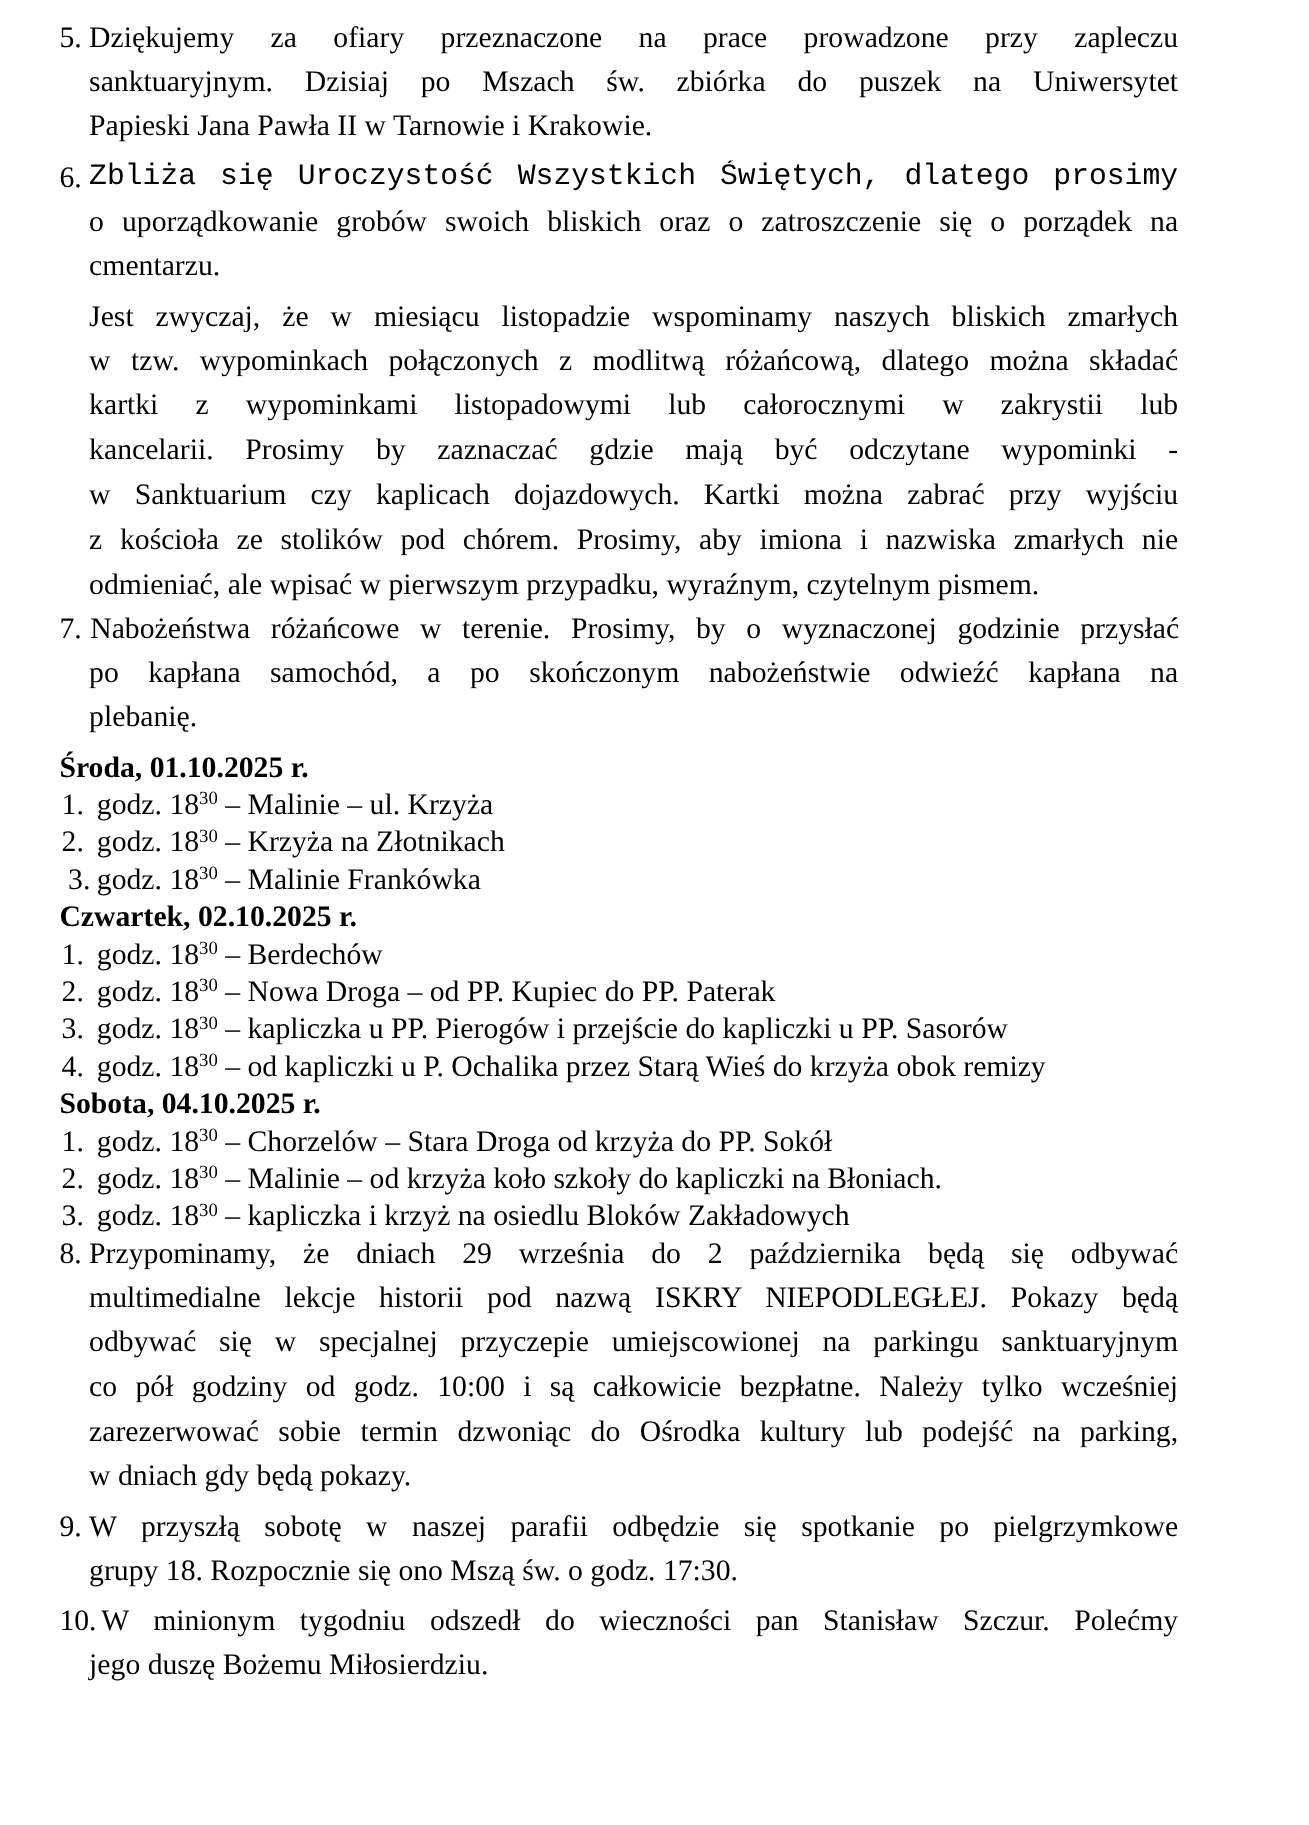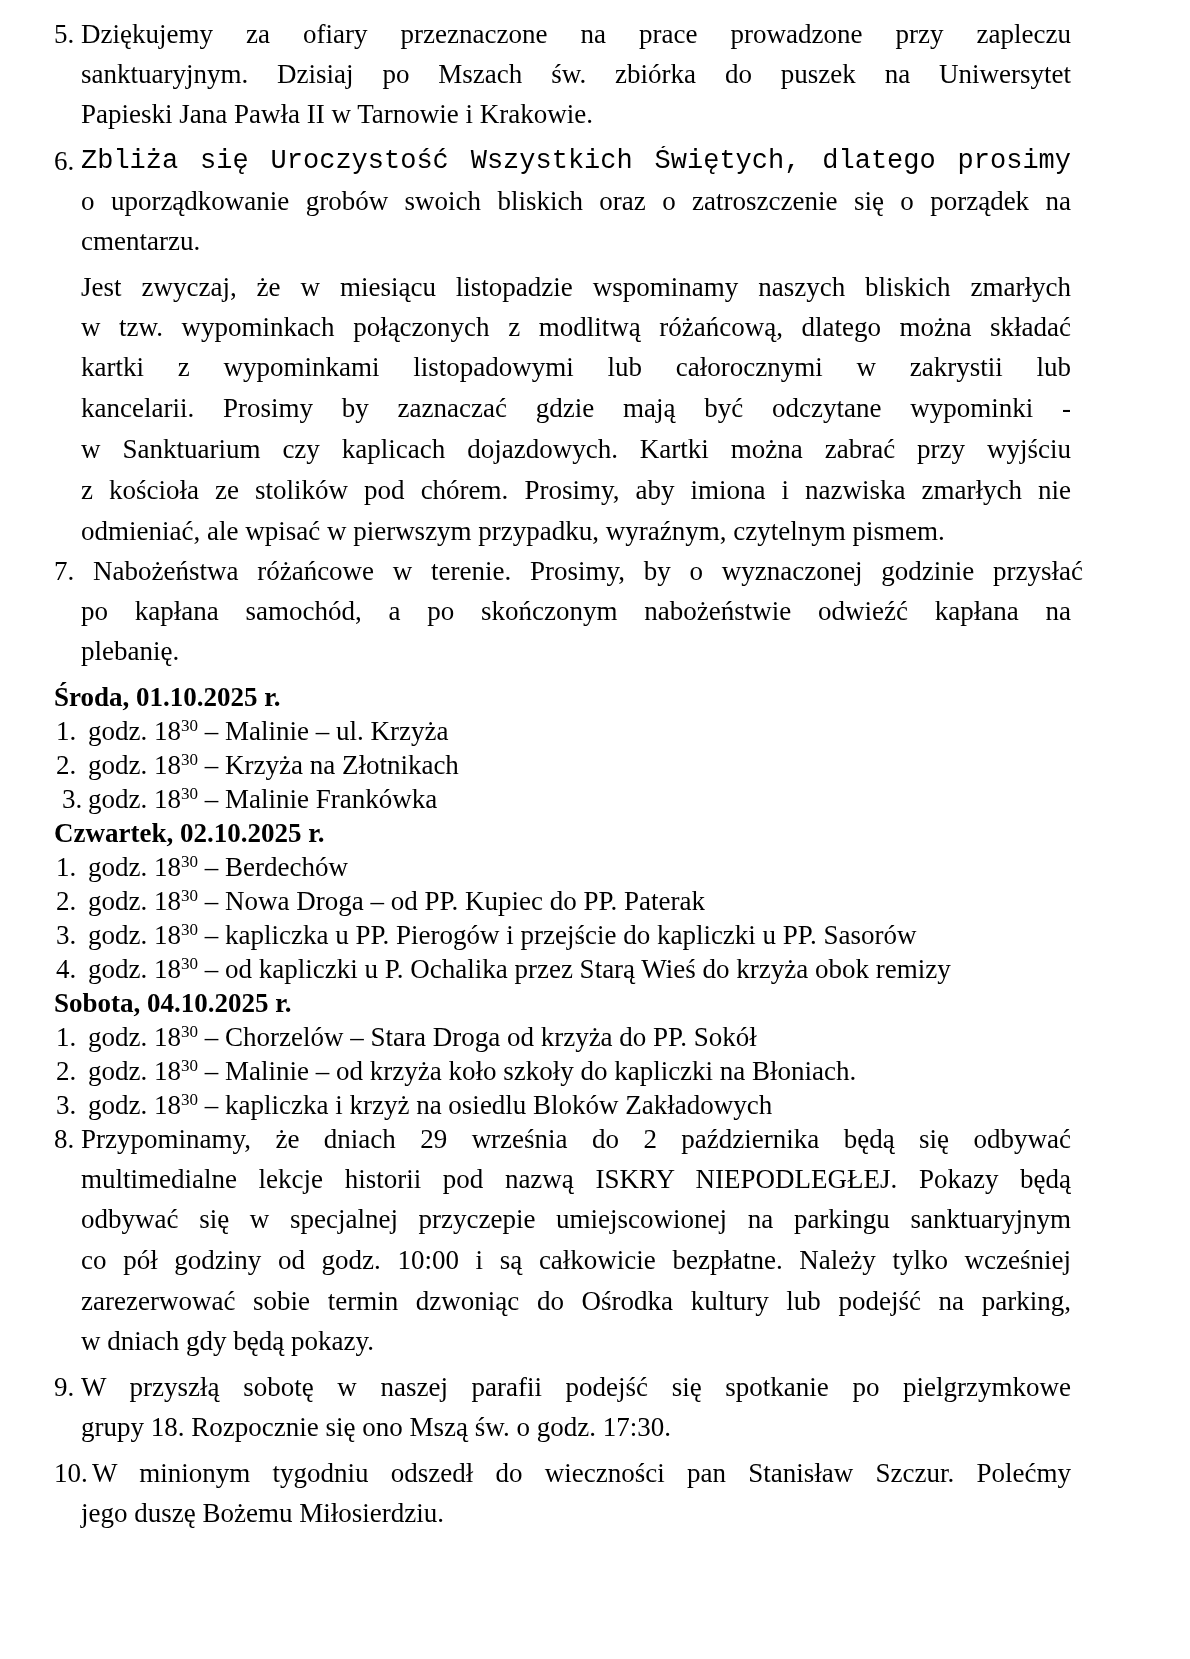--- a/index.html
+++ b/index.html
@@ -78,21 +78,21 @@
     <div class="line just" style="left:81px; top:312px; width:990px;">w tzw. wypominkach połączonych z modlitwą różańcową, dlatego można składać</div>
     <div class="line just" style="left:81px; top:352px; width:990px;">kartki z wypominkami listopadowymi lub całorocznymi w zakrystii lub</div>
     <div class="line just" style="left:81px; top:393px; width:990px;">kancelarii. Prosimy by zaznaczać gdzie mają być odczytane wypominki -</div>
     <div class="line just" style="left:81px; top:434px; width:990px;">w Sanktuarium czy kaplicach dojazdowych. Kartki można zabrać przy wyjściu</div>
     <div class="line just" style="left:81px; top:475px; width:990px;">z kościoła ze stolików pod chórem. Prosimy, aby imiona i nazwiska zmarłych nie</div>
     <div class="line" style="left:81px; top:516px;">odmieniać, ale wpisać w pierwszym przypadku, wyraźnym, czytelnym pismem.</div>
   </div>
 
   <div>
     <span class="num" style="left:54px; top:556px;">7.</span>
-    <div class="line just" style="left:93px; top:556px; width:990px;">Nabożeństwa różańcowe w terenie. Prosimy, by o wyznaczonej godzinie przysłać</div>
+    <div class="line just" style="left:82px; top:556px; width:990px;">Nabożeństwa różańcowe w terenie. Prosimy, by o wyznaczonej godzinie przysłać</div>
     <div class="line just" style="left:81px; top:596px; width:990px;">po kapłana samochód, a po skończonym nabożeństwie odwieźć kapłana na</div>
     <div class="line" style="left:81px; top:636px;">plebanię.</div>
   </div>
 
   <div>
     <div class="line bold" style="left:54px; top:682px;">Środa, 01.10.2025 r.</div>
     <div class="sched-line" style="top:716px;">
       <span class="idx">1.</span><span>godz. 18</span><sup class="s">30</sup><span> – Malinie – ul. Krzyża</span>
     </div>
     <div class="sched-line" style="top:750px;">
@@ -137,21 +137,21 @@
     <div class="line just" style="left:81px; top:1124px; width:990px;">Przypominamy, że dniach 29 września do 2 października będą się odbywać</div>
     <div class="line just" style="left:81px; top:1164px; width:990px;">multimedialne lekcje historii pod nazwą ISKRY NIEPODLEGŁEJ. Pokazy będą</div>
     <div class="line just" style="left:81px; top:1204px; width:990px;">odbywać się w specjalnej przyczepie umiejscowionej na parkingu sanktuaryjnym</div>
     <div class="line just" style="left:81px; top:1245px; width:990px;">co pół godziny od godz. 10:00 i są całkowicie bezpłatne. Należy tylko wcześniej</div>
     <div class="line just" style="left:81px; top:1286px; width:990px;">zarezerwować sobie termin dzwoniąc do Ośrodka kultury lub podejść na parking,</div>
     <div class="line" style="left:81px; top:1326px;">w dniach gdy będą pokazy.</div>
   </div>
 
   <div>
     <span class="num" style="left:54px; top:1372px;">9.</span>
-    <div class="line just" style="left:81px; top:1372px; width:990px;">W przyszłą sobotę w naszej parafii podejść się spotkanie po pielgrzymkowe</div>
+    <div class="line just" style="left:81px; top:1372px; width:990px;">W przyszłą sobotę w naszej parafii odbędzie się spotkanie po pielgrzymkowe</div>
     <div class="line" style="left:81px; top:1412px;">grupy 18. Rozpocznie się ono Mszą św. o godz. 17:30.</div>
   </div>
 
   <div>
     <span class="num" style="left:54px; top:1458px;">10.</span>
     <div class="line just" style="left:92px; top:1458px; width:979px;">W minionym tygodniu odszedł do wieczności pan Stanisław Szczur. Polećmy</div>
     <div class="line" style="left:81px; top:1498px;">jego duszę Bożemu Miłosierdziu.</div>
   </div>
 
 </div>

